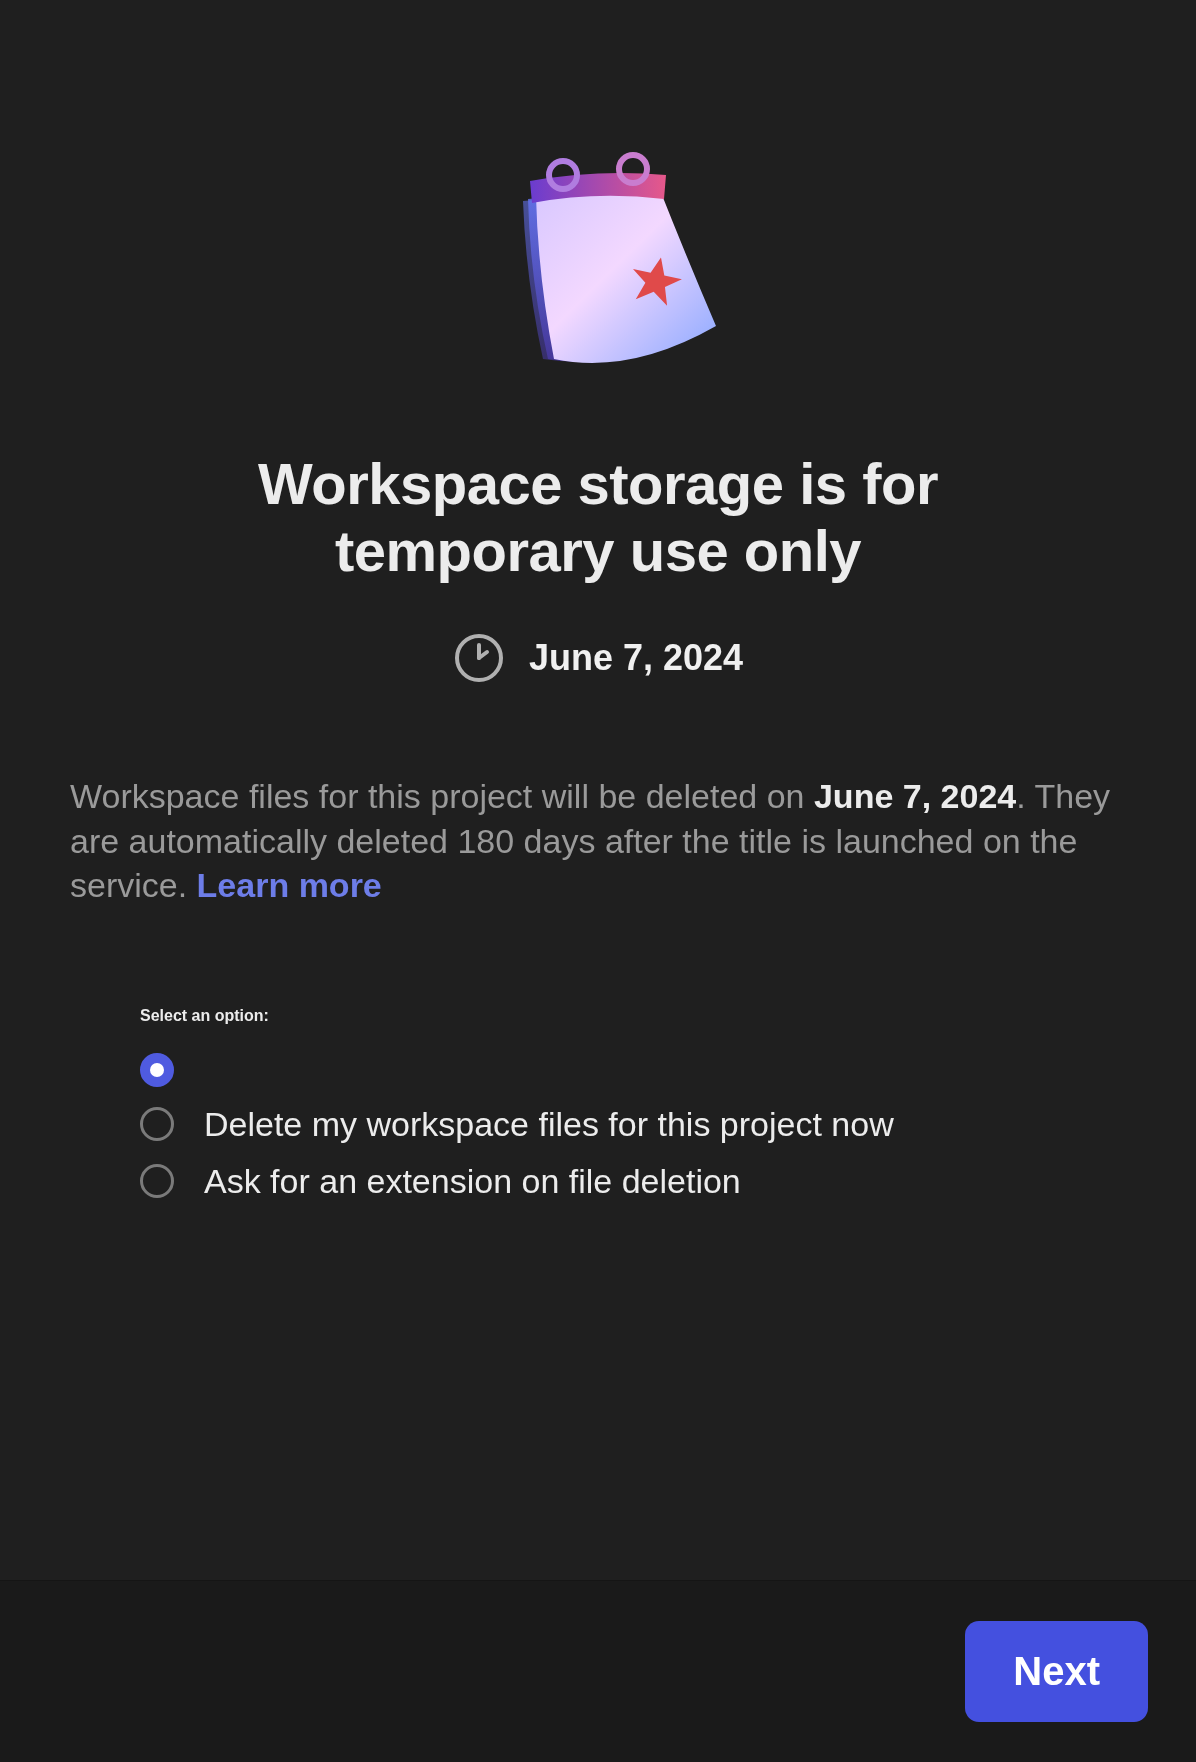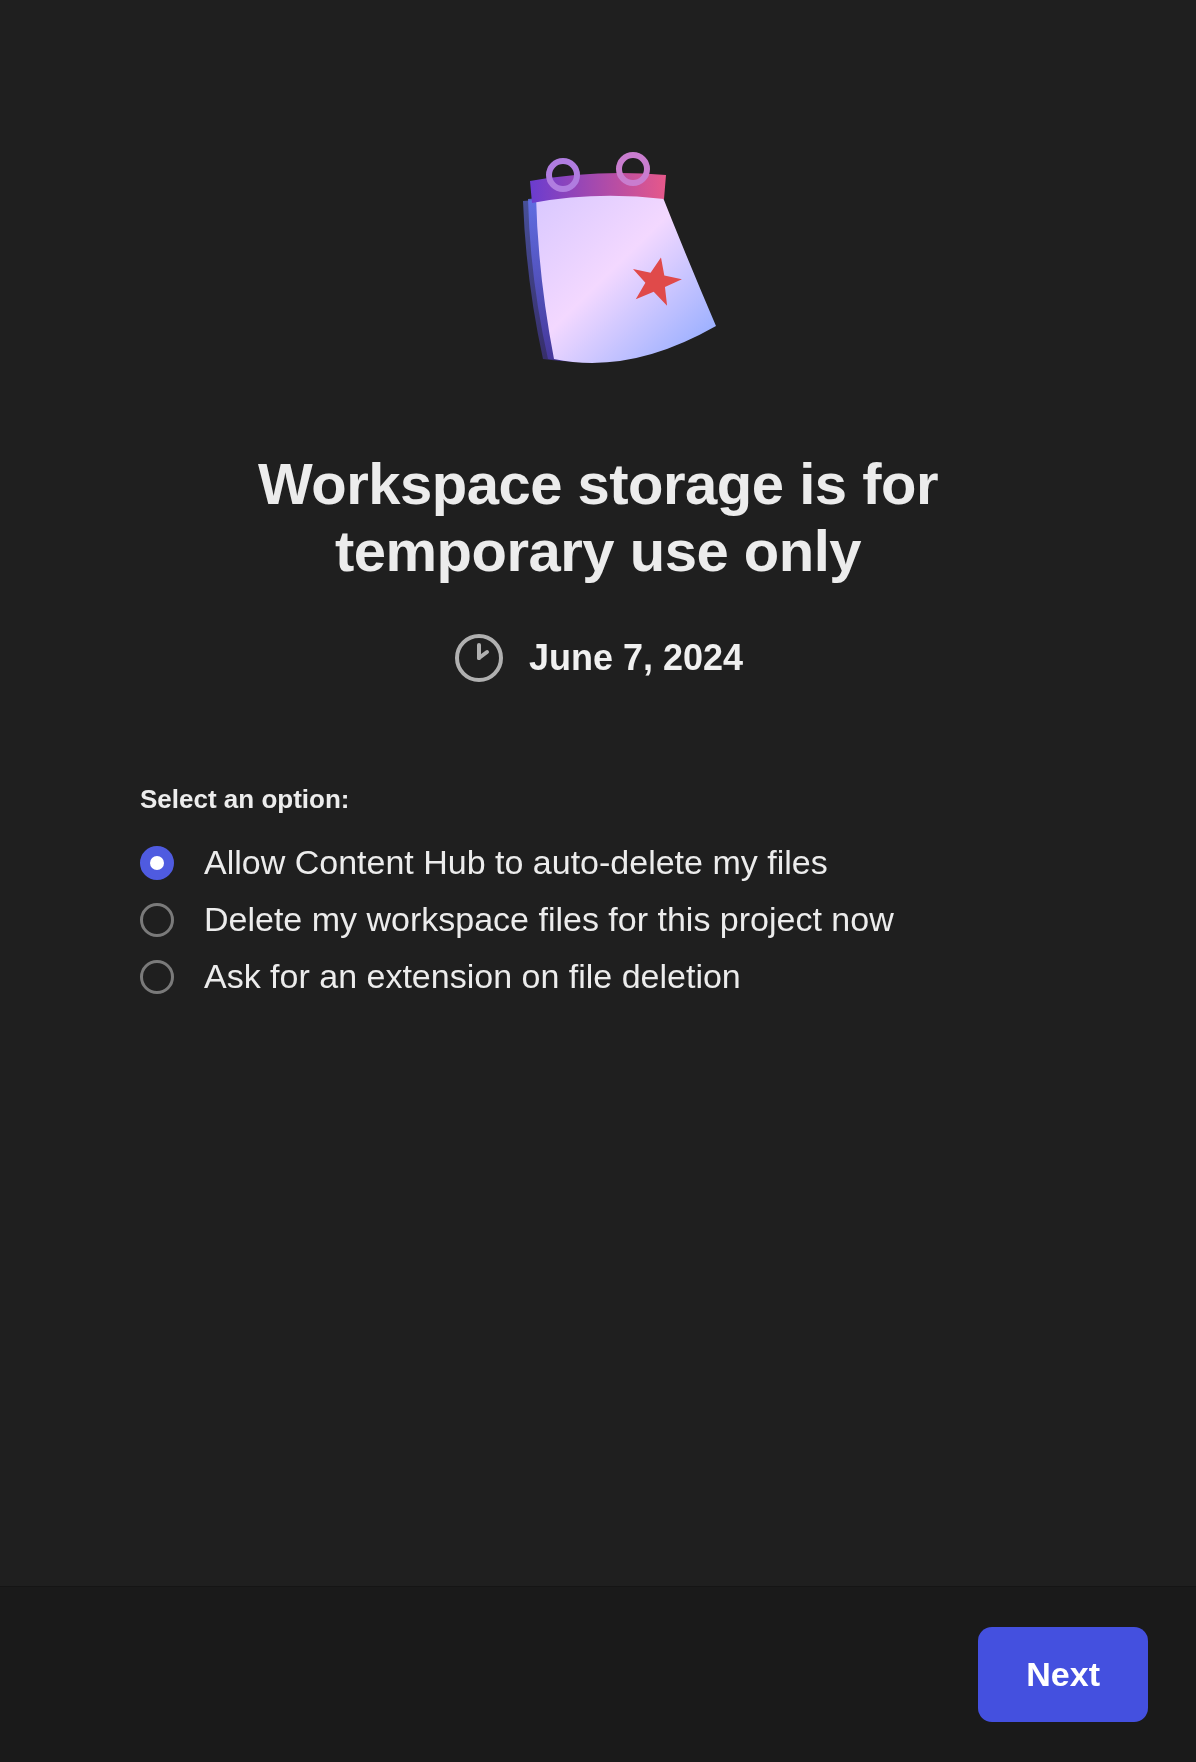--- a/index.html
+++ b/index.html
@@ -63,21 +63,21 @@
     color: #6d7de8;
     text-decoration: none;
     font-weight: 600;
   }
   .options {
     margin-top: 100px;
     align-self: stretch;
     padding-left: 70px;
   }
   .options-label {
-    font-size: 26px;
+    font-size: 16px;
     font-weight: 700;
     color: #ececec;
     margin-bottom: 28px;
   }
   .radio-row {
     display: flex;
     align-items: center;
     gap: 30px;
     margin-bottom: 18px;
     cursor: pointer;
@@ -110,21 +110,21 @@
   .footer {
     background: #1a1a1a;
     padding: 40px 48px;
     display: flex;
     justify-content: flex-end;
     border-top: 1px solid #151515;
   }
   .next-btn {
     background: #4450df;
     color: #ffffff;
-    font-size: 34px;
+    font-size: 40px;
     font-weight: 700;
     border: none;
     border-radius: 14px;
     padding: 28px 48px;
     cursor: pointer;
   }
 </style>
 </head>
 <body>
 
@@ -170,27 +170,29 @@
     <span>
       <svg width="52" height="52" viewBox="0 0 52 52">
         <circle cx="26" cy="26" r="22" fill="none" stroke="#b0b0b0" stroke-width="4"></circle>
         <line x1="26" y1="26" x2="26" y2="13" stroke="#b0b0b0" stroke-width="4" stroke-linecap="round"></line>
         <line x1="26" y1="26" x2="34" y2="20" stroke="#b0b0b0" stroke-width="4" stroke-linecap="round"></line>
       </svg>
     </span>
     <span class="date-text">June 7, 2024</span>
   </div>
 
+  <p class="description">
+    <span>Workspace files for this project will be deleted on </span><strong>June 7, 2024</strong><span>. They are automatically deleted 180 days after the title is launched on the service. </span><a href="#">Learn more</a>
+  </p>
 
   <div class="options">
     <div class="options-label">Select an option:</div>
 
     <div class="radio-row">
       <span class="radio selected"></span>
-      <span class="radio-label">Allow Content Hub to auto-delete my files</span>
     </div>
     <div class="radio-row">
       <span class="radio"></span>
       <span class="radio-label">Delete my workspace files for this project now</span>
     </div>
     <div class="radio-row">
       <span class="radio"></span>
       <span class="radio-label">Ask for an extension on file deletion</span>
     </div>
   </div>

